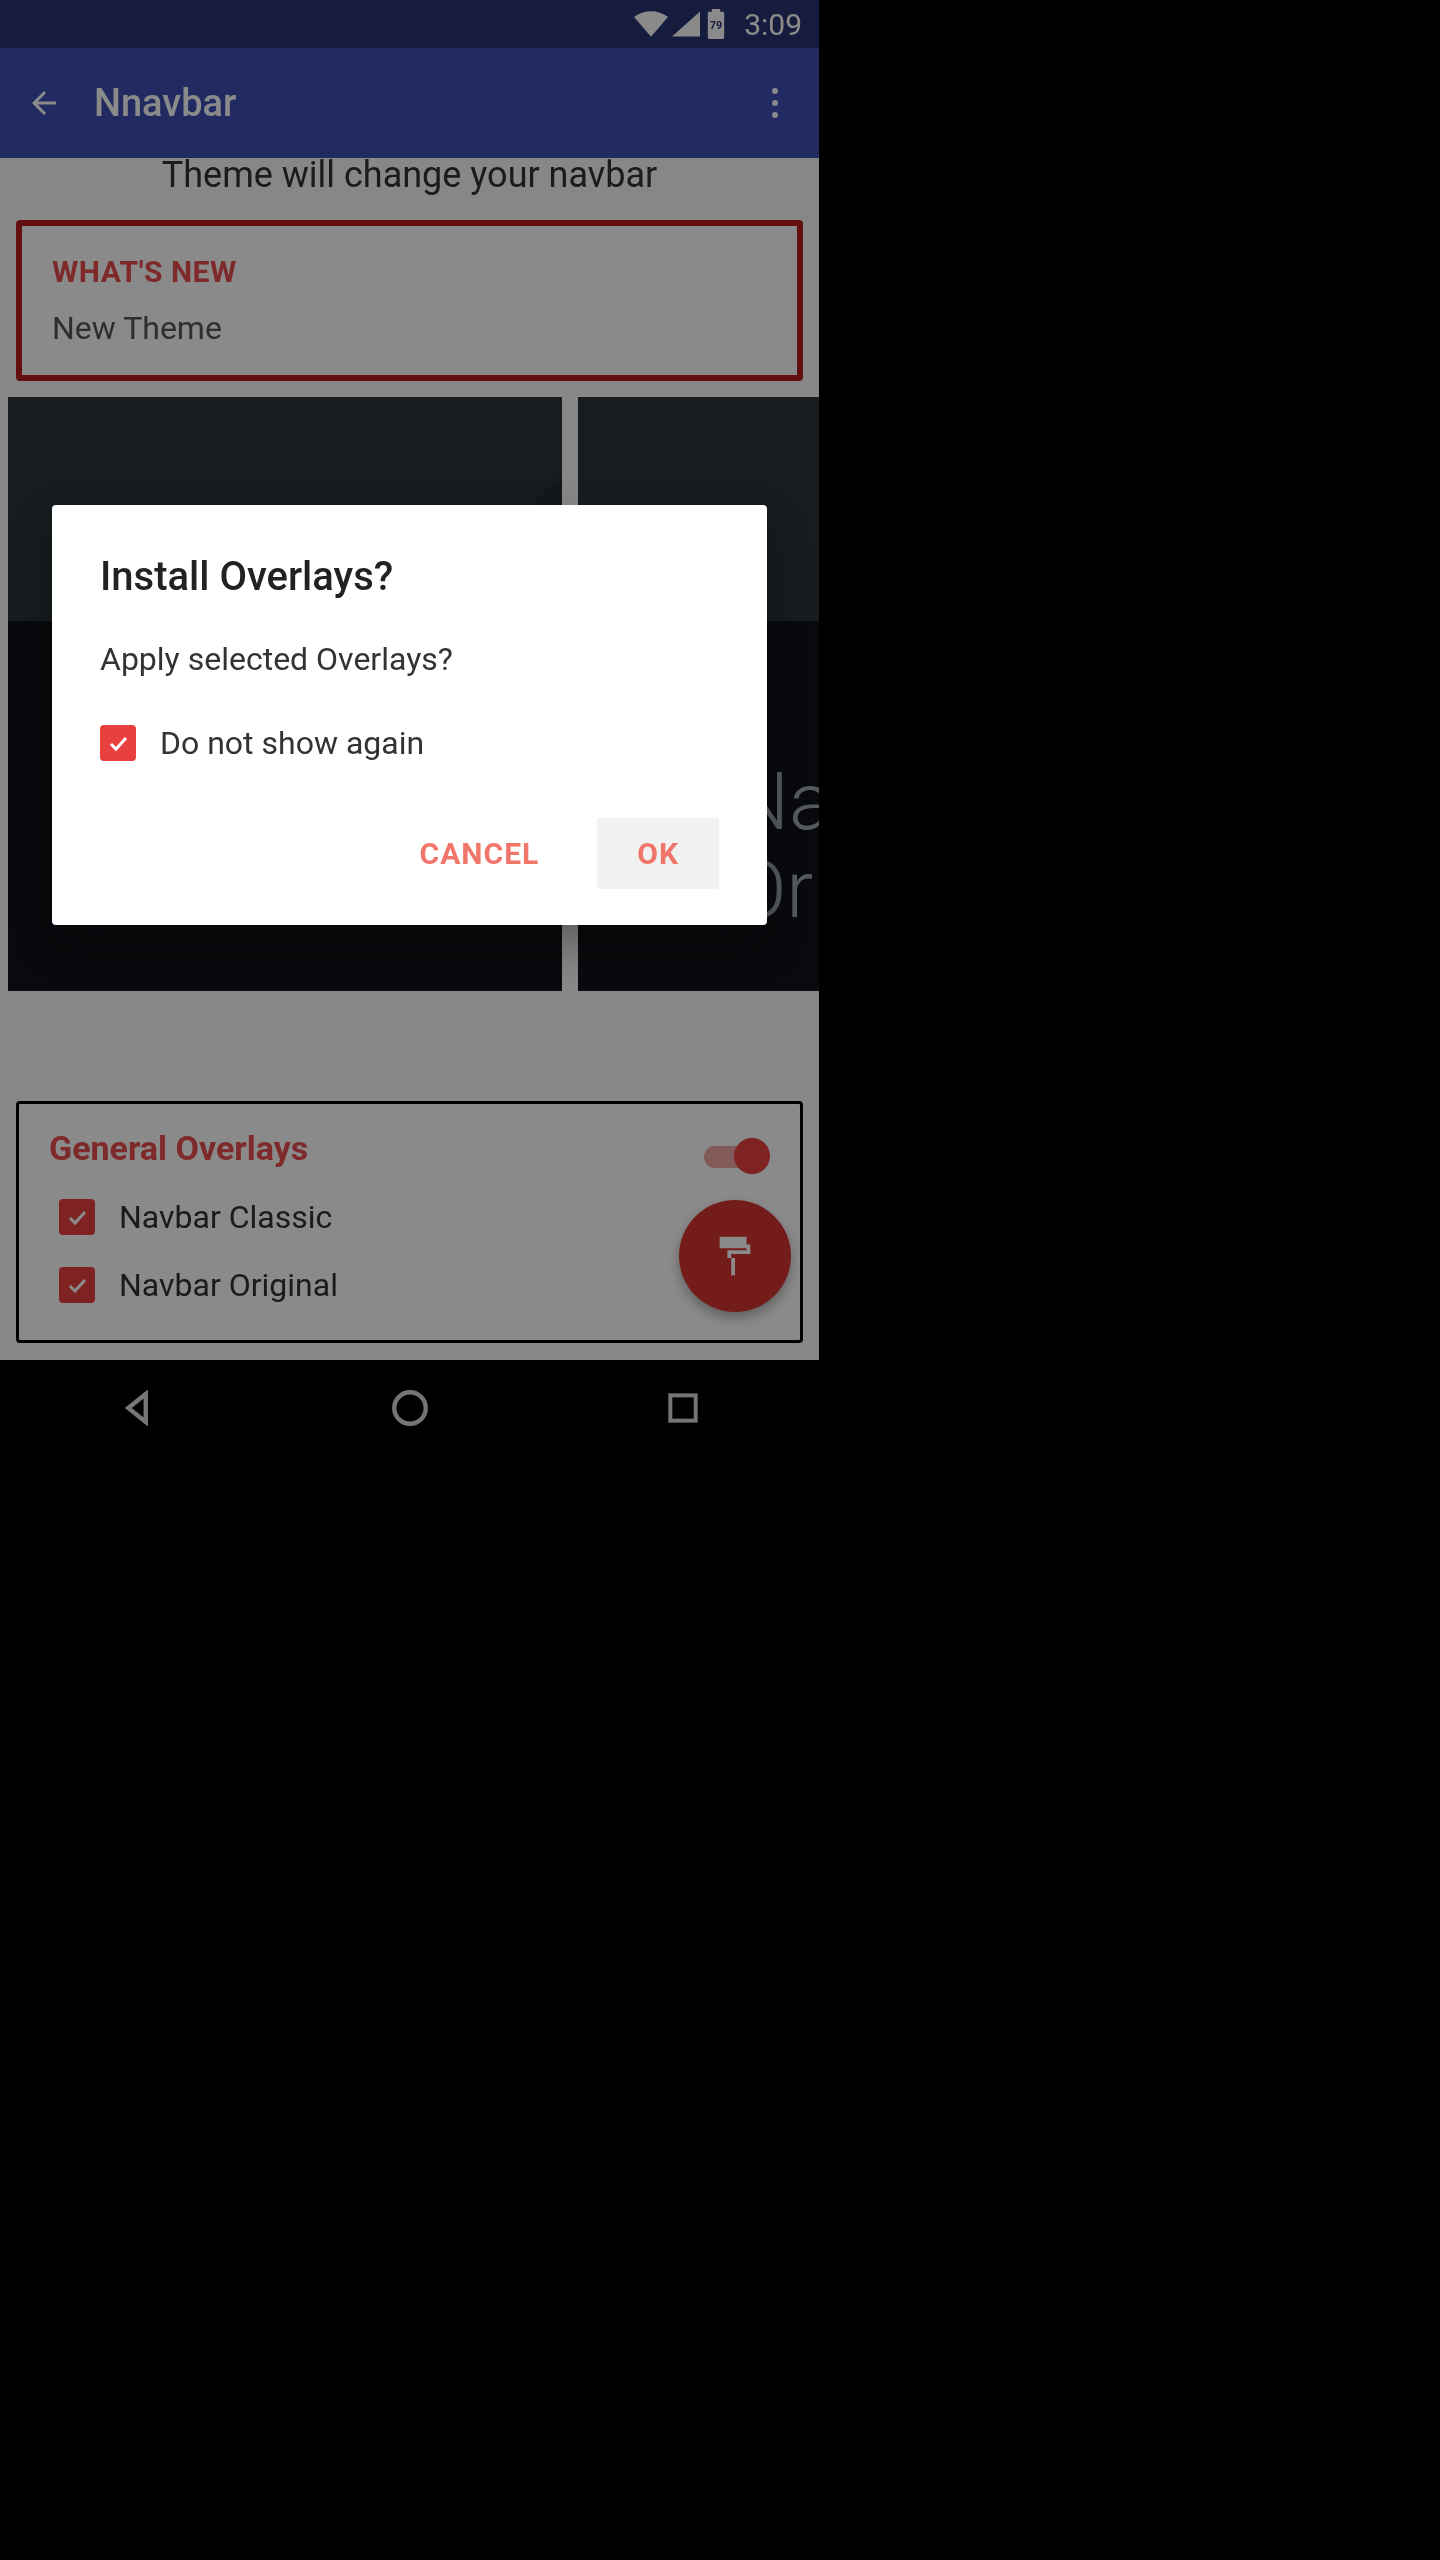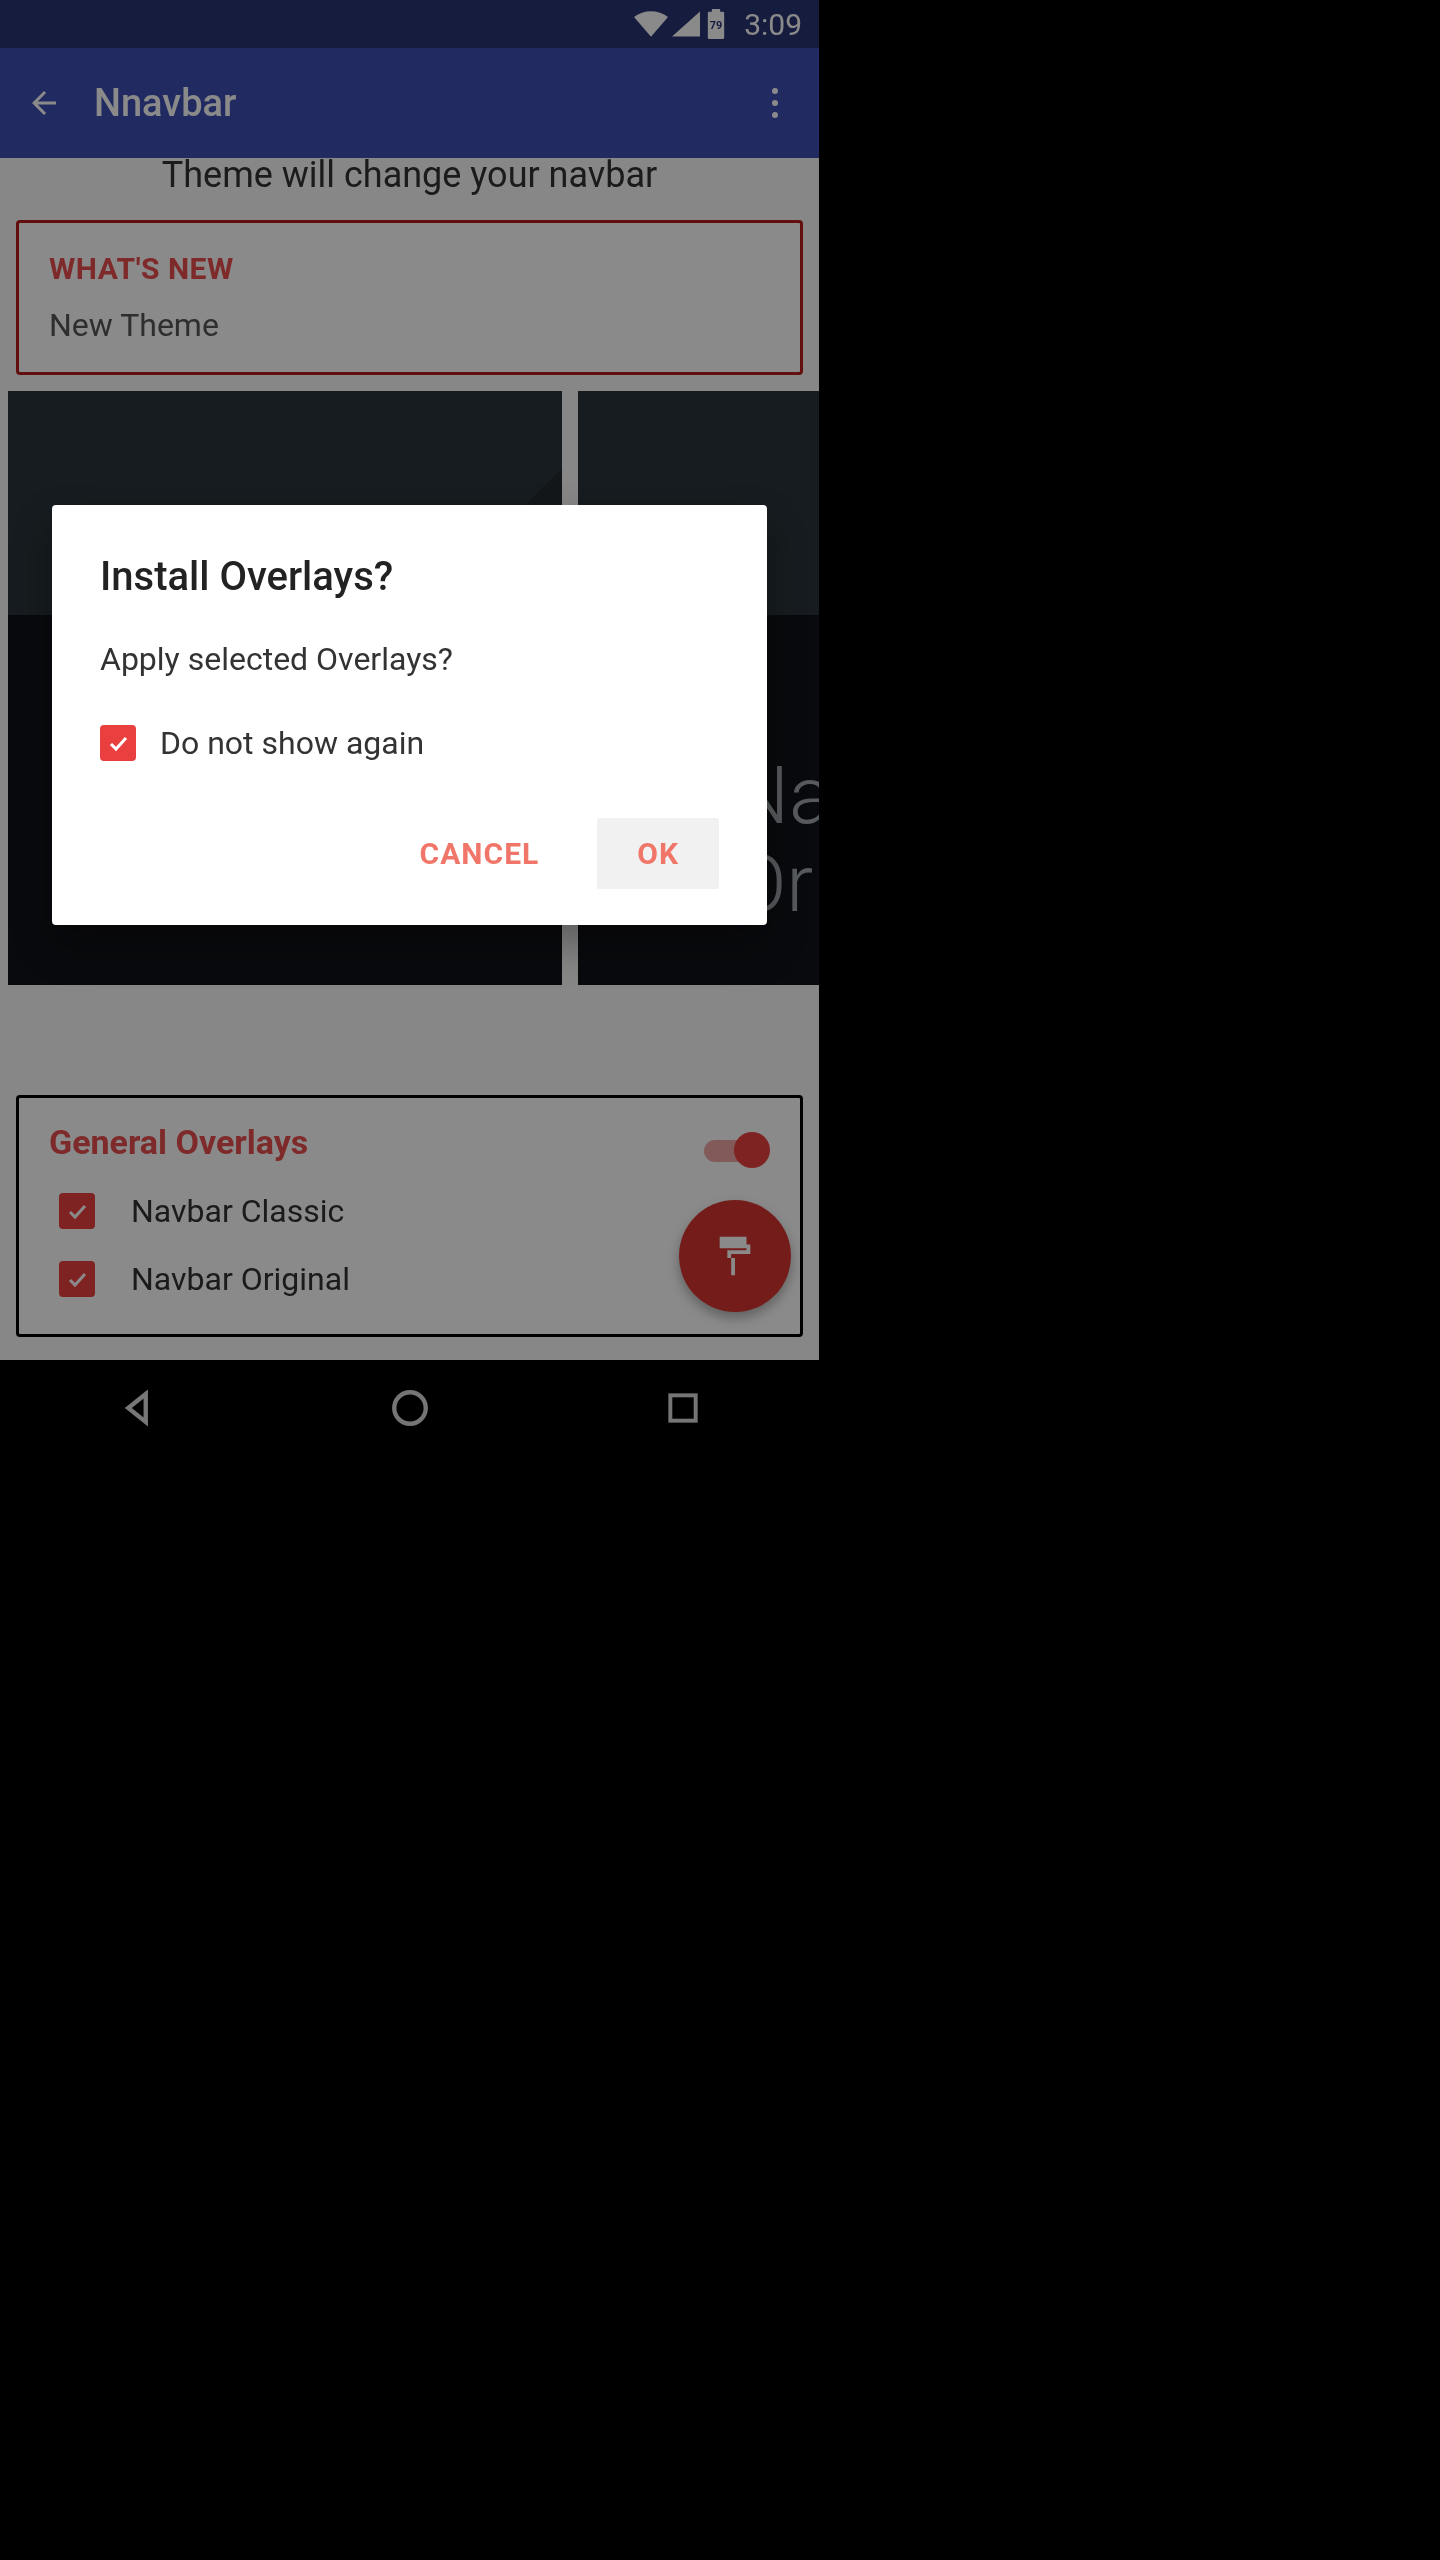--- a/index.html
+++ b/index.html
@@ -15,40 +15,40 @@
   
   .app-bar { height: 110px; background: #3f50b4; display: flex; align-items: center; padding: 0 24px; position: relative; }
   .app-bar .back { width: 40px; height: 40px; display: flex; align-items: center; justify-content: center; }
   .app-bar .title { color: #fff; font-size: 38px; font-weight: 500; margin-left: 30px; }
   .app-bar .menu { position: absolute; right: 24px; top: 50%; transform: translateY(-50%); width: 40px; height: 40px; display:flex; flex-direction:column; align-items:center; justify-content:center; gap:6px; }
   .app-bar .menu span { width:6px; height:6px; border-radius:50%; background:#fff; }
 
   
   .content { padding: 0 16px; }
   .head-banner { text-align: center; color:#333; font-size:36px; font-weight:400; padding: 0 0 24px; margin-top:-4px;}
-  .card { background:#fff; border:3px solid #b91c1c; border-radius:4px; padding: 28px 30px; margin-bottom:16px; }
+  .card { background:#fff; border:6px solid #b91c1c; border-radius:4px; padding: 28px 30px; margin-bottom:16px; }
   .whats-new-title { color:#e94f4f; font-size:30px; font-weight:700; letter-spacing:0.5px; margin-bottom:20px; }
   .whats-new-body { color:#555; font-size:32px; }
 
   
   .strip { display:flex; gap:16px; margin: 0 -8px 110px -8px; }
   .shot { position:relative; height: 594px; background: linear-gradient(135deg,#2a343a 0 55%, #232c31 55% 100%); flex: 0 0 auto; }
   .shot:first-child { width: 554px; }
   .shot:last-child  { width: 248px; }
   .shot-bottom { position:absolute; left:0; right:0; bottom:0; height:370px; background:#111418; display:flex; align-items:center; justify-content:center; }
   .shot-label { color:#a0a6aa; font-size:96px; font-weight:300; transform: translateY(40px); }
   .shot:last-child .shot-label { transform: translate(80px,40px); font-size:80px; line-height:1.1;}
 
   
   .overlay-card { background:#fff; border:3px solid #000000; border-radius:4px; padding: 24px 30px 36px; position:relative; }
   .overlay-title { color:#e94f4f; font-size:34px; font-weight:700; }
   .switch { position:absolute; right:30px; top:34px; width:66px; height:36px; }
   .switch-track { position:absolute; left:0; top:8px; width:50px; height:22px; border-radius:11px; background:#f2a7a7; }
   .switch-knob  { position:absolute; right:0; top:0; width:36px; height:36px; border-radius:50%; background:#ea3f3f; }
-  .check-row { display:flex; align-items:center; gap:36px; margin-top:30px; padding-left:10px; }
+  .check-row { display:flex; align-items:center; gap:24px; margin-top:30px; padding-left:10px; }
   .checkbox { width:36px; height:36px; border-radius:4px; background:#ea3f3f; display:flex; align-items:center; justify-content:center; }
   .checkbox svg { width:24px; height:24px; stroke:#fff; stroke-width:3; fill:none; }
   .check-label { color:#333; font-size:32px; }
 
   
   .fab { position:absolute; right:28px; bottom:144px; width:112px; height:112px; border-radius:50%; background:#d7352f; box-shadow:0 6px 12px rgba(0,0,0,.3); display:flex; align-items:center; justify-content:center; }
   .fab svg { width:46px; height:46px; fill:#fff; }
 
   
   .navbar { position:absolute; bottom:0; left:0; right:0; height:96px; background:#000; display:flex; align-items:center; justify-content:space-around; }

